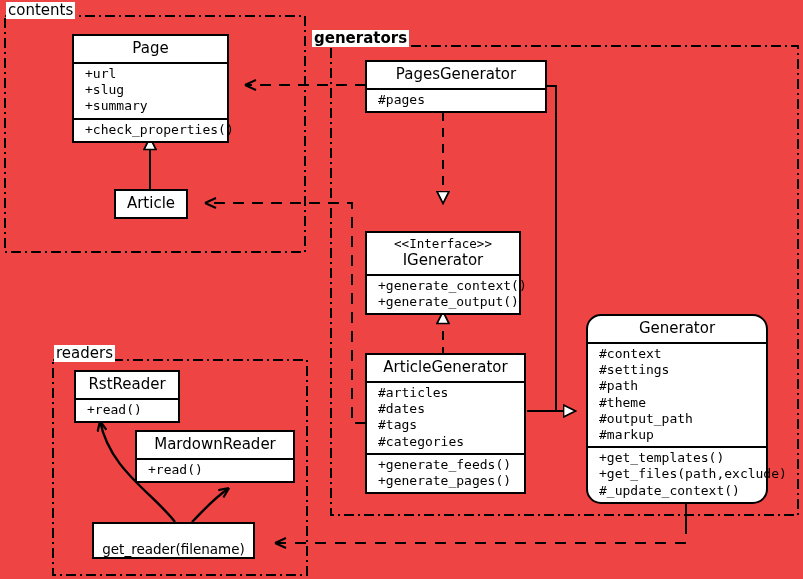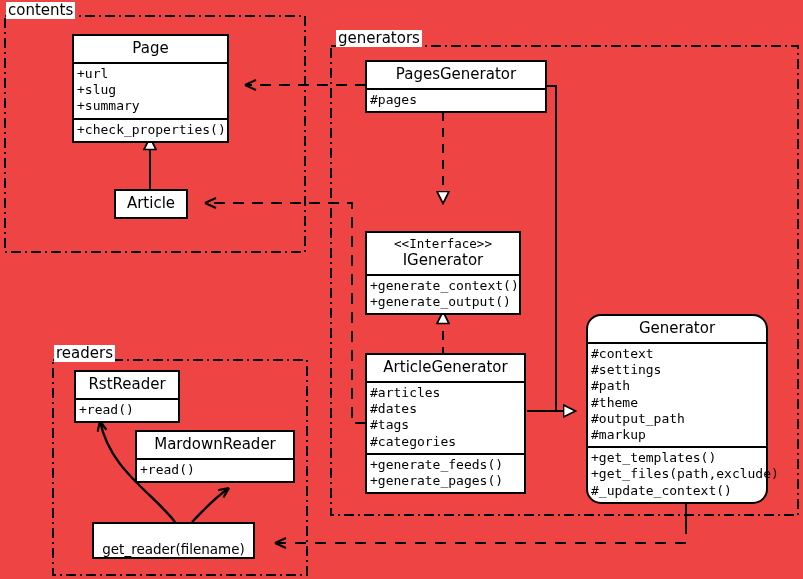--- a/index.html
+++ b/index.html
@@ -27,21 +27,21 @@
   
   .uclass {
     position: absolute;
     box-sizing: border-box;
     border: 2px solid #000;
     background: #ffffff;
     z-index: 5;
   }
   .uclass .sect {
     box-sizing: border-box;
-    padding: 2px 3px 3px 3px;
+    padding: 2px 3px 3px 11px;
   }
   .uclass .sect + .sect {
     border-top: 2px solid #000;
   }
   .uclass .name {
     text-align: center;
     font-weight: normal;
     font-size: 15px;
     line-height: 19px;
     font-family: "DejaVu Sans", sans-serif;
@@ -126,21 +126,21 @@
     <path d="M686,503 L686,543 L275,543" fill="none" stroke="#000" stroke-width="2" stroke-dasharray="11,9" marker-end="url(#openArrow)"></path>
     <path d="M686,503 L686,526" fill="none" stroke="#000" stroke-width="2"></path>
 
     <path d="M175,522 C152,492 110,470 100,421" fill="none" stroke="#000" stroke-width="2.4" marker-end="url(#solidCurveArrow)"></path>
 
     <path d="M192,522 C206,508 212,500 229,488" fill="none" stroke="#000" stroke-width="2.4" marker-end="url(#solidCurveArrow)"></path>
   </svg>
 
   <div class="pkg-label" style="left:6px; top:2px;">contents</div>
 
-  <div class="pkg-label" style="left:336px; top:30px;">generators</div>
+  <div class="pkg-label" style="left:312px; top:30px;font-weight:bold;">generators</div>
 
   <div class="pkg-label" style="left:54px; top:345px;">readers</div>
 
   <div class="uclass" style="left:72px; top:34px; width:157px;">
     <div class="sect name">Page</div>
     <div class="sect">
       <div class="member">+url</div>
       <div class="member">+slug</div>
       <div class="member">+summary</div>
     </div>

